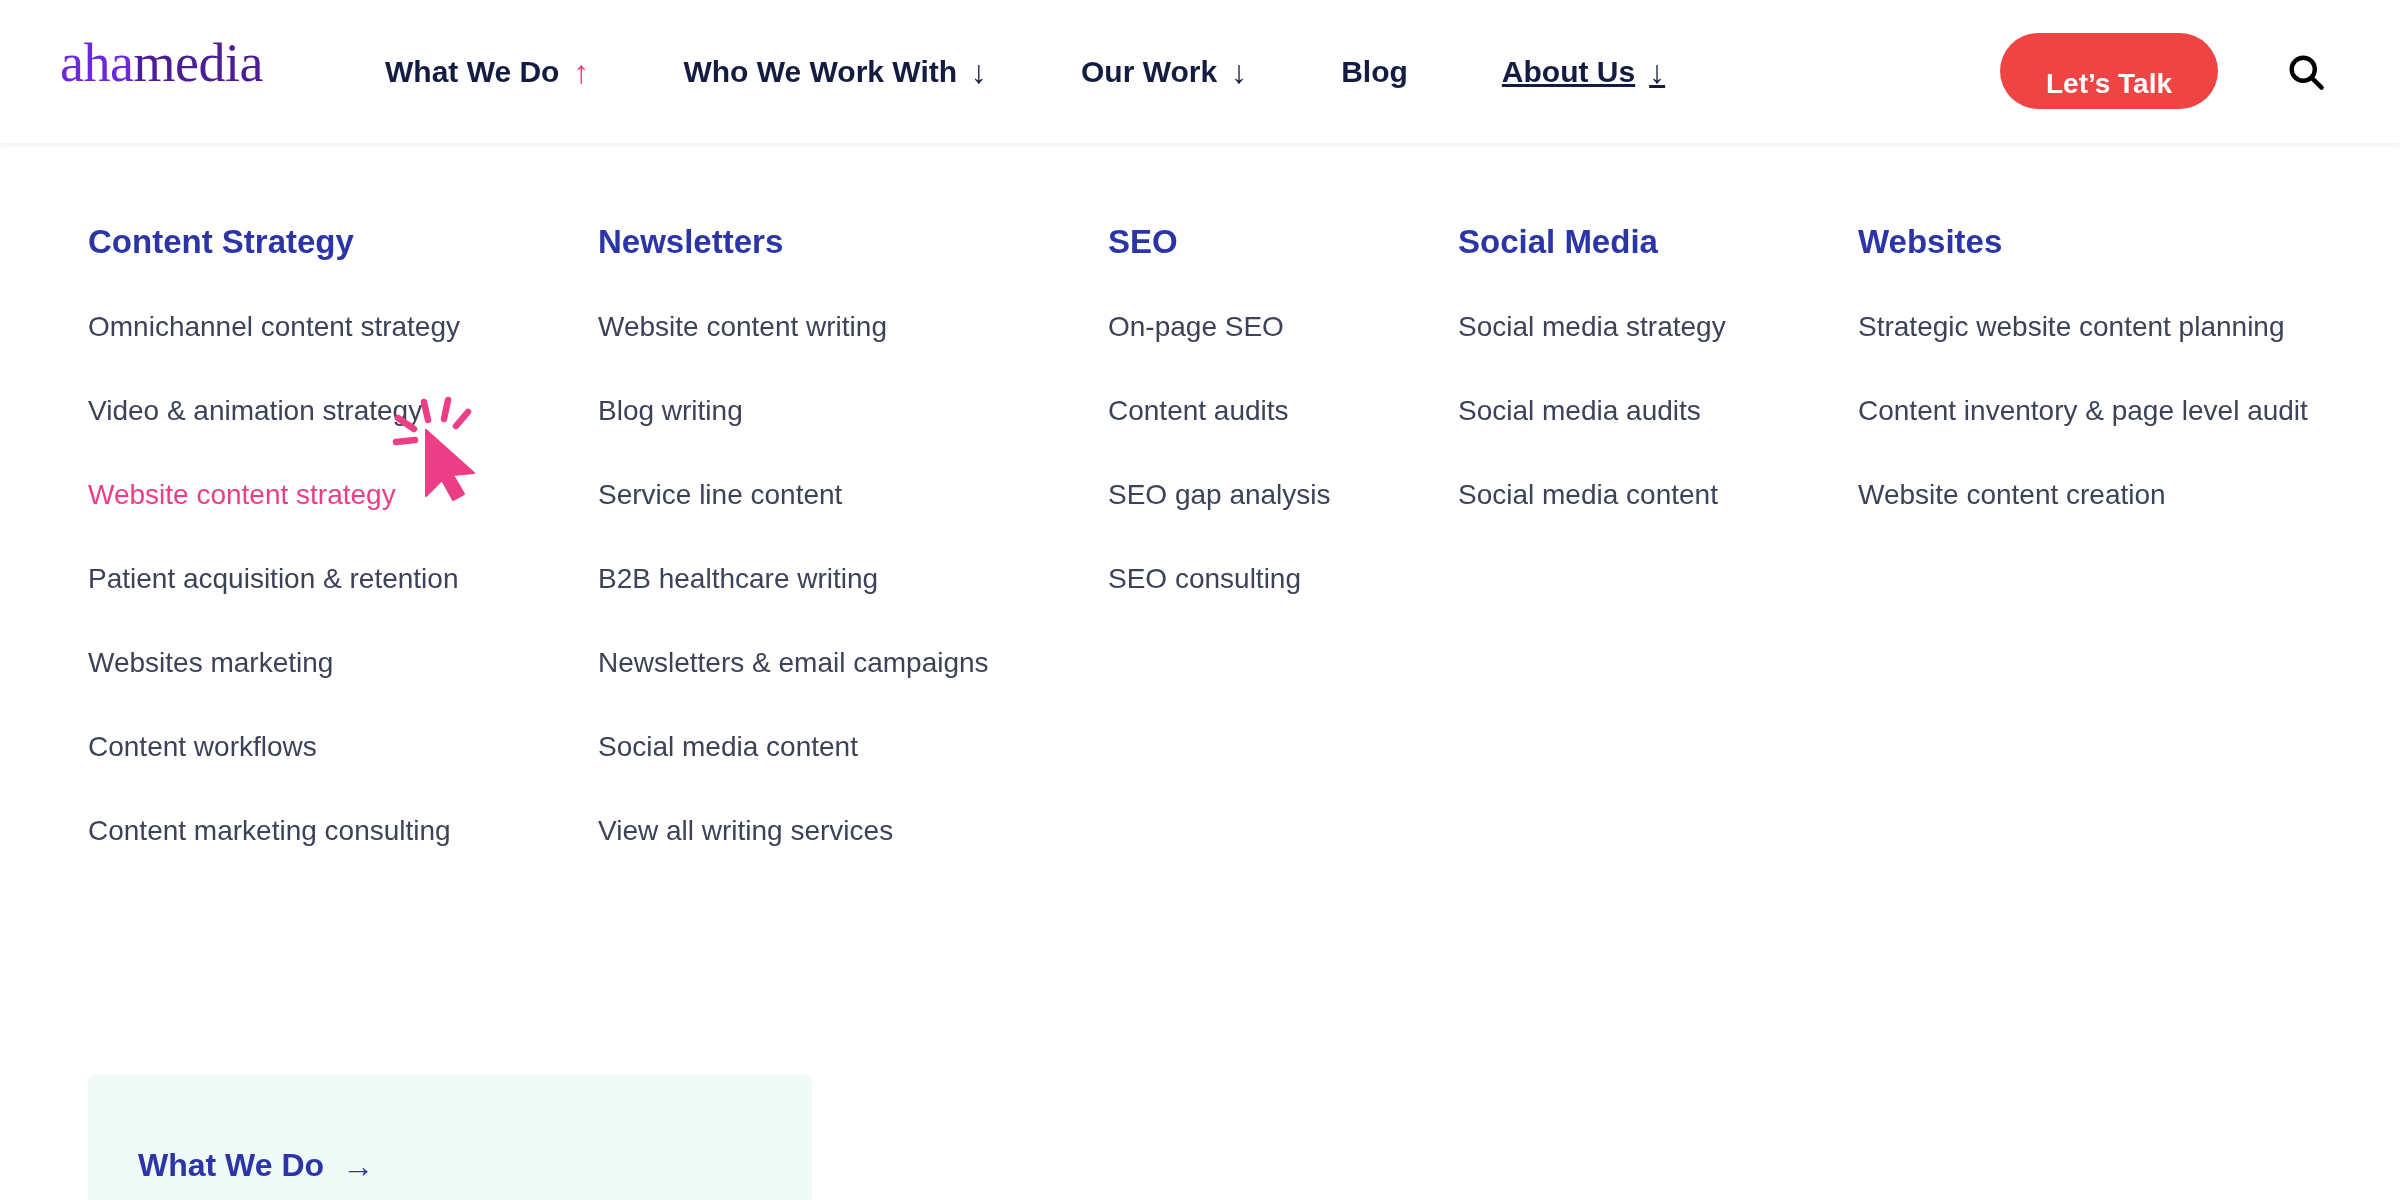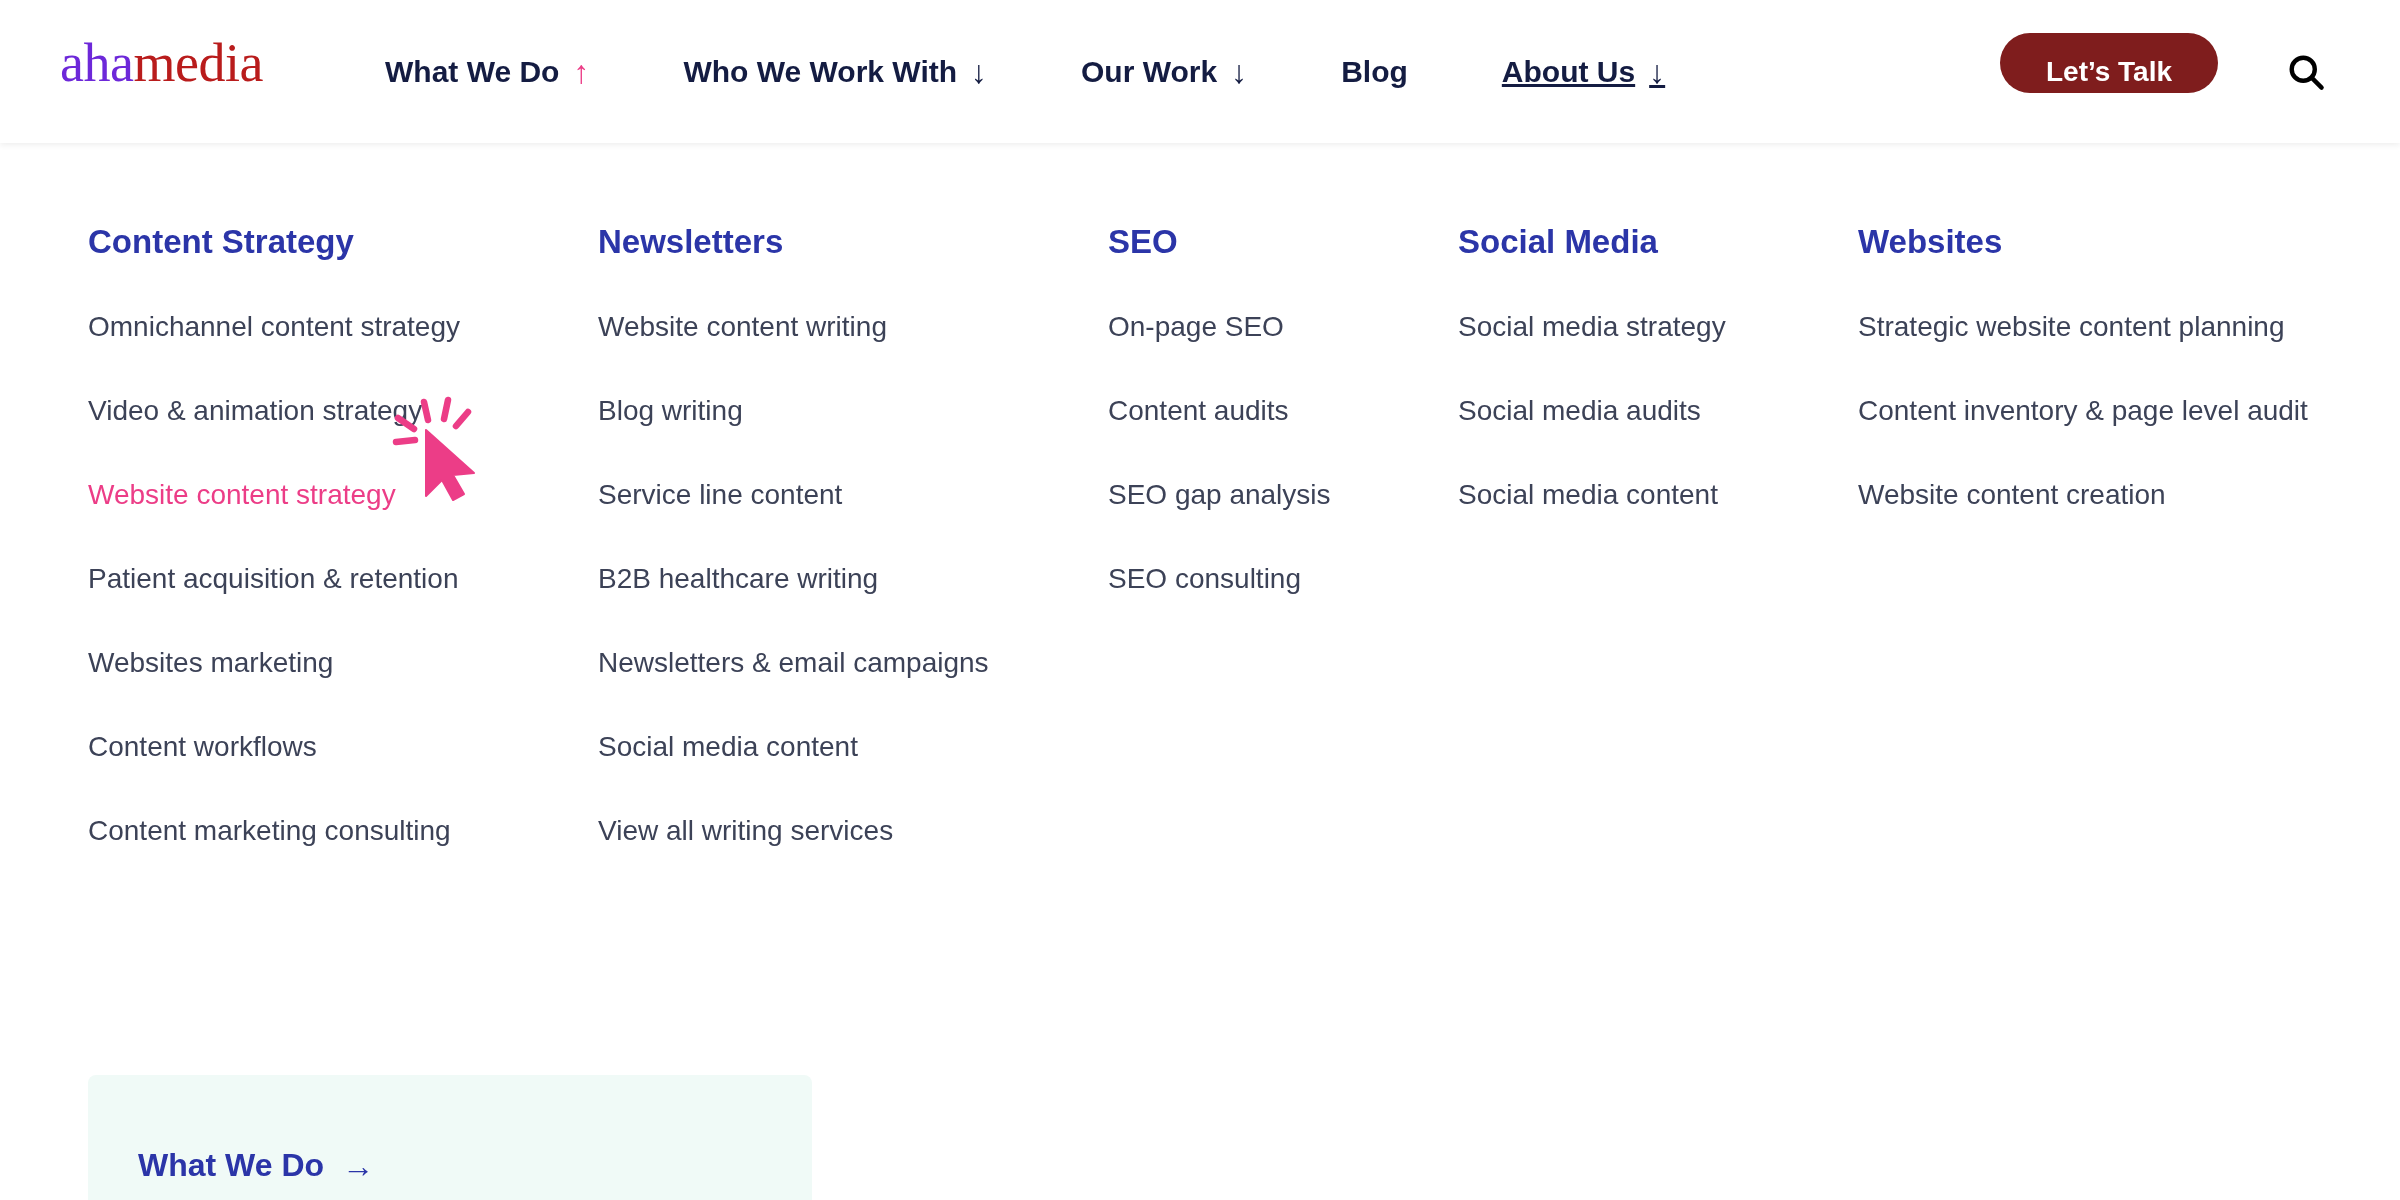--- a/index.html
+++ b/index.html
@@ -19,21 +19,21 @@
     z-index:10;
   }
   .logo {
     position:absolute; left:60px; top:36px;
     font-family:"Liberation Serif", serif;
     font-size:54px; line-height:1;
     letter-spacing:-0.5px;
     white-space:nowrap;
   }
   .logo .aha    { color:#6d28d9; }
-  .logo .media  { color:#b91c1c; }
+  .logo .media  { color:#4c1d95; }
 
   .nav {
     position:absolute; left:385px; top:0;
     height:143px;
     display:flex; align-items:center;
     gap:0;
   }
   .nav-item {
     display:flex; align-items:center; gap:14px;
     font-size:30px; font-weight:bold;
@@ -46,24 +46,24 @@
   .nav-arrow {
     display:inline-block;
     font-size:32px; font-weight:normal;
     line-height:1;
     color:#141c42;
   }
   .nav-arrow.up { color:#ec3d87; }
 
   .lets-talk {
     position:absolute; right:182px; top:33px;
-    background:#7f1d1d; color:#ffffff;
+    background:#ef4444; color:#ffffff;
     font-size:28px; font-weight:bold;
     border:none; border-radius:60px;
-    padding:1px 46px; height:60px;
+    padding:13px 46px; height:76px;
     line-height:76px;
     cursor:pointer;
     white-space:nowrap;
   }
   .search-btn {
     position:absolute; right:70px; top:48px;
     width:48px; height:48px;
     background:none; border:none; cursor:pointer;
     display:flex; align-items:center; justify-content:center;
   }

